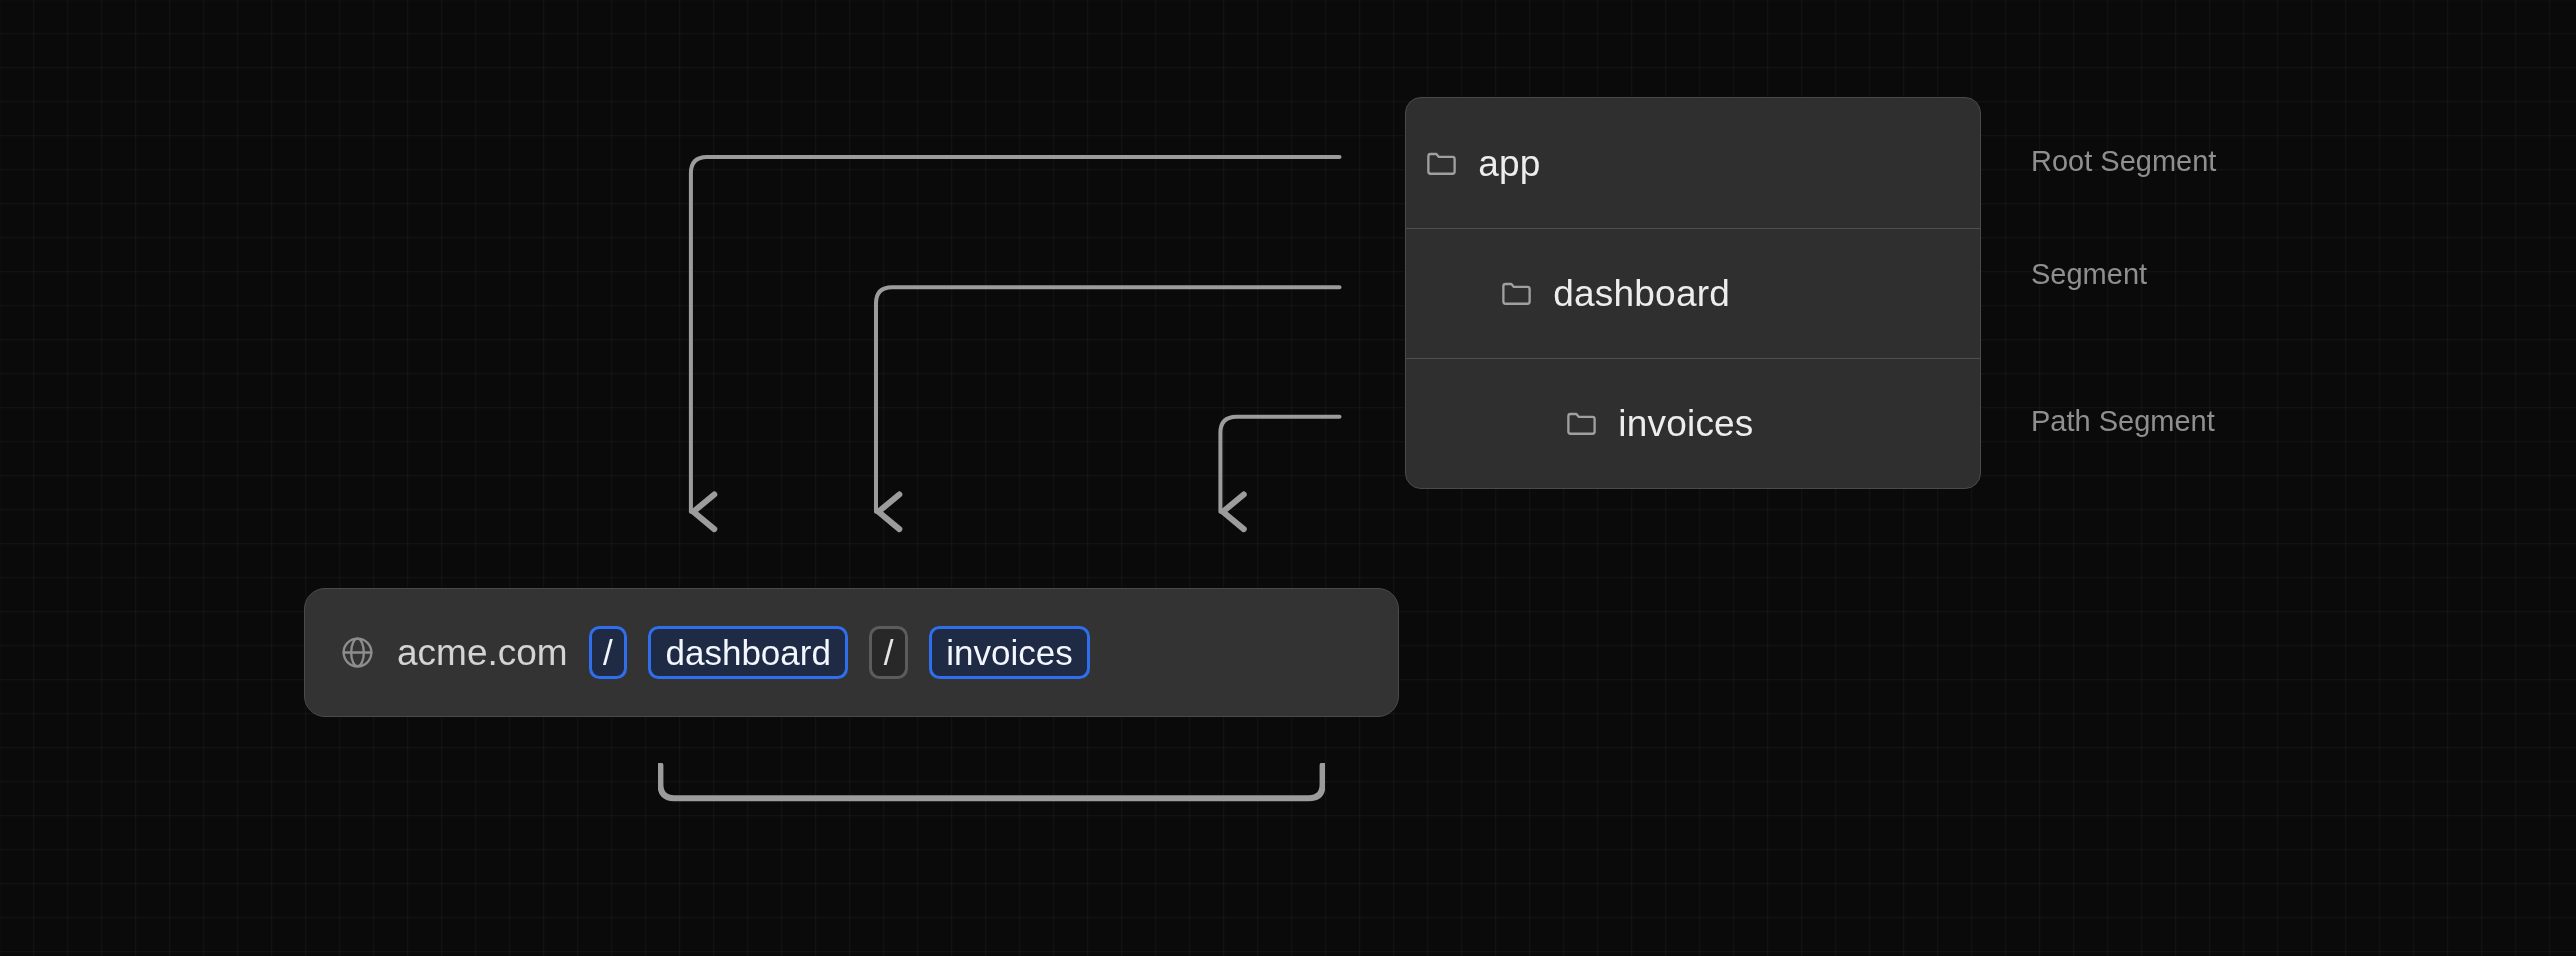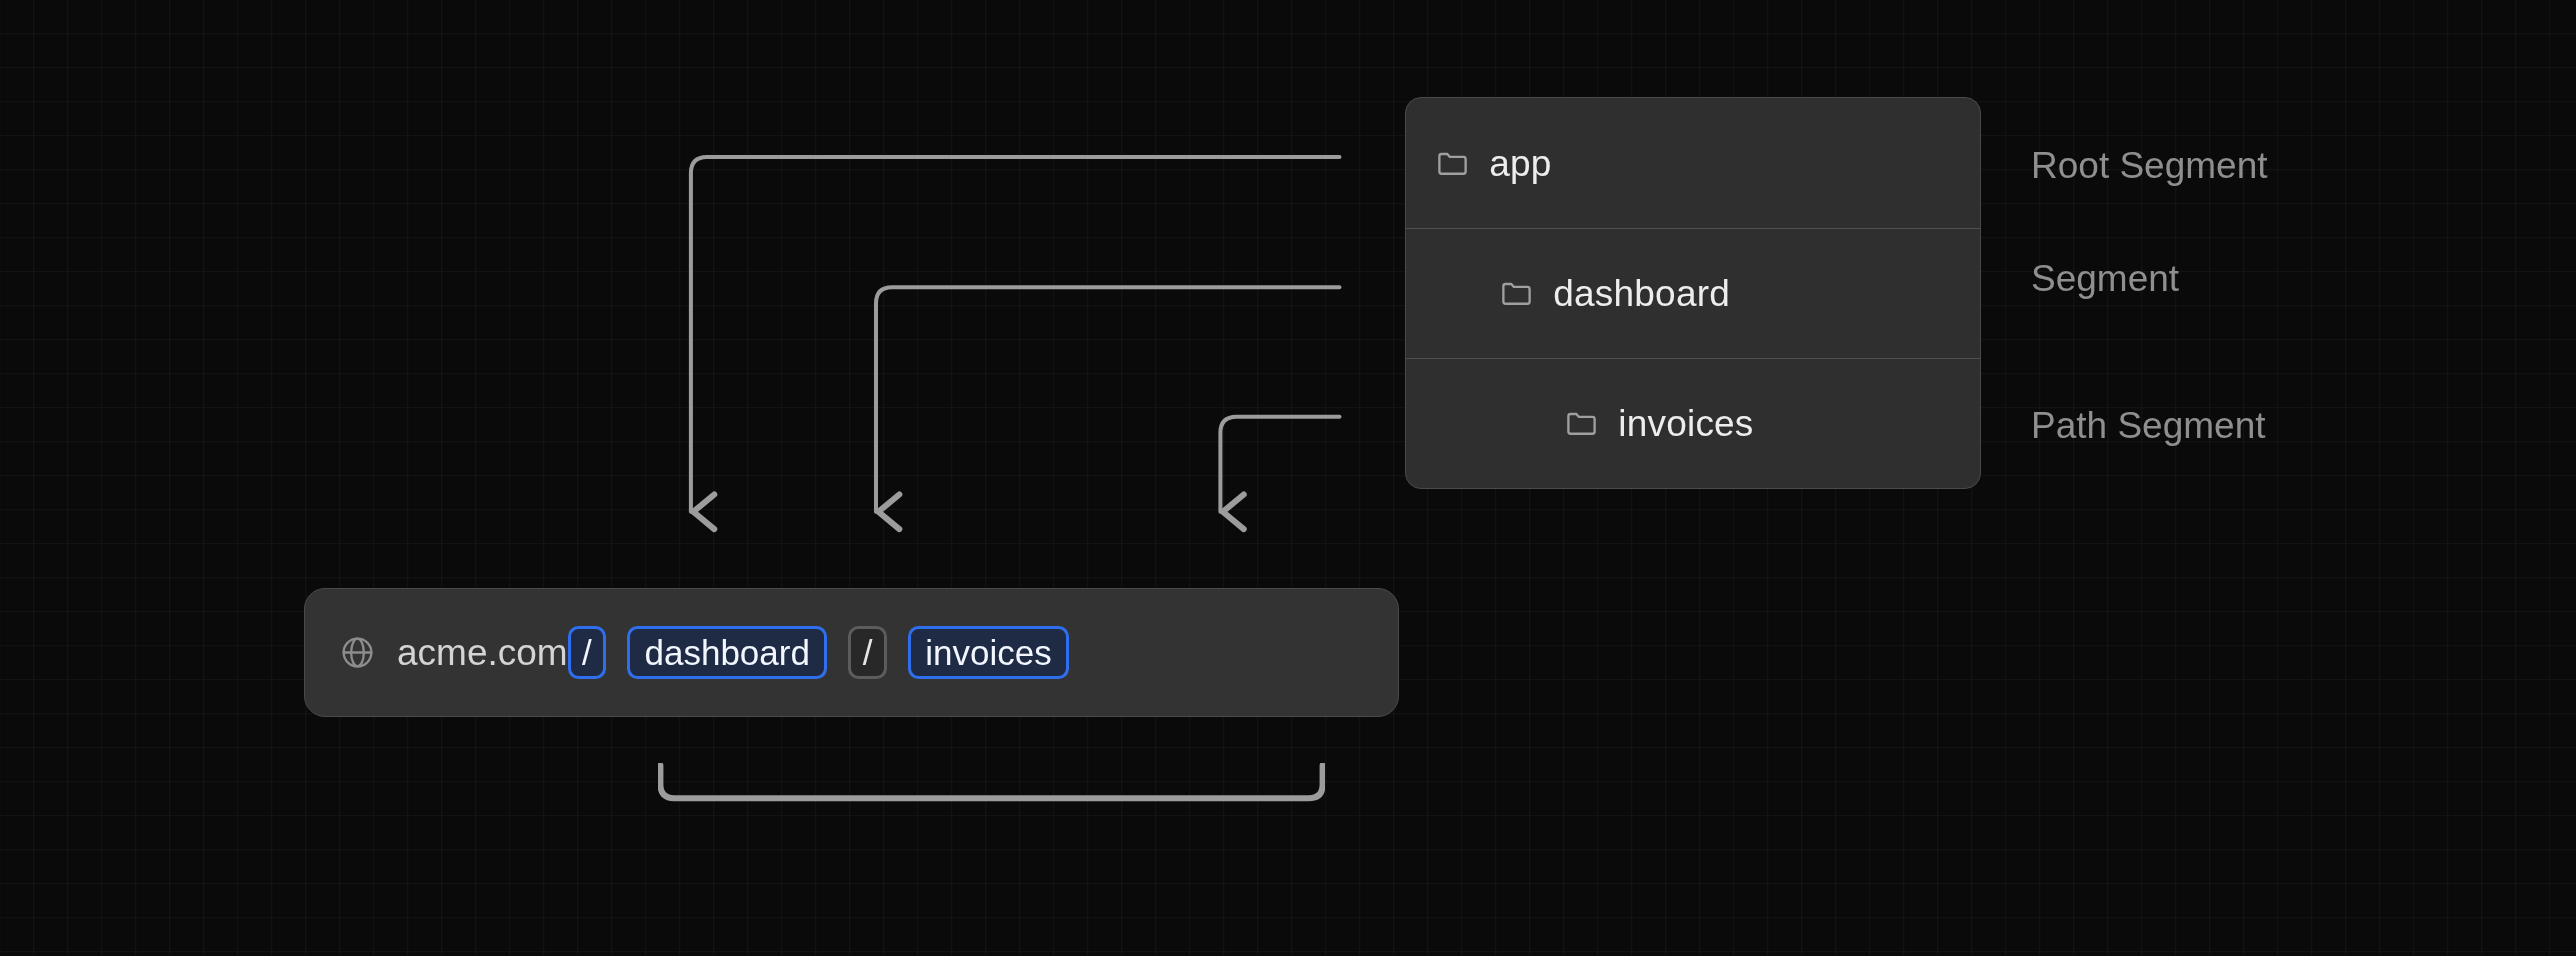--- a/index.html
+++ b/index.html
@@ -55,29 +55,29 @@
     margin-right: 19.3px;
     display: block;
   }
   .tree-row .row-label {
     color: #ededed;
     font-size: 37px;
     line-height: 1;
     letter-spacing: 0.2px;
     white-space: nowrap;
   }
-  .indent-0 { padding-left: 29px; }
+  .indent-0 { padding-left: 18px; }
   .indent-1 { padding-left: 93px; }
   .indent-2 { padding-left: 158px; }
 
   
   .side-label {
     position: absolute;
     color: #8f8f8f;
-    font-size: 37px;
+    font-size: 29px;
     line-height: 1;
     white-space: nowrap;
   }
   #label-root { left: 2031px; top: 147px; }
   #label-seg  { left: 2031px; top: 260px; }
   #label-leaf { left: 2031px; top: 407px; }
 
   
   #connectors {
     position: absolute;
@@ -108,20 +108,21 @@
     width: 37px;
     height: 37px;
     display: block;
     margin-right: 21px;
   }
   #host-text {
     color: #d4d4d4;
     font-size: 37px;
     line-height: 1;
     white-space: nowrap;
+    margin-right: 21px;
   }
   .seg-chip {
     display: flex;
     align-items: center;
     justify-content: center;
     height: 53px;
     box-sizing: border-box;
     border-radius: 10.5px;
     font-size: 35px;
     line-height: 1;

